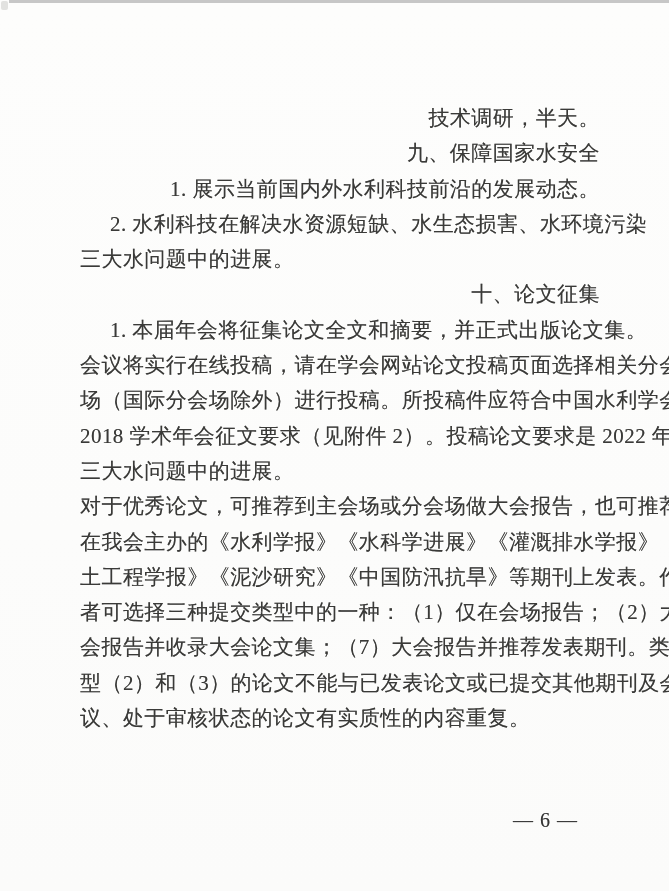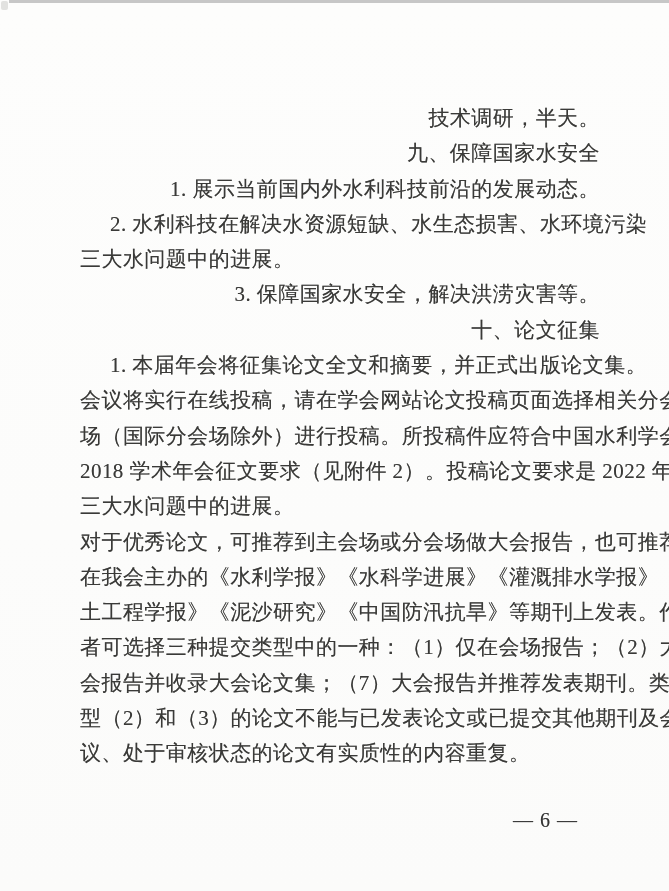--- a/index.html
+++ b/index.html
@@ -72,21 +72,20 @@
 <div class="page">
   <div class="scan-line-top"></div>
   <div class="scan-corner-speck"></div>
 
   <div class="doc-body">
     <div class="ln ind">技术调研，半天。</div>
     <div class="ln ind">九、保障国家水安全</div>
     <div class="ln ind">1. 展示当前国内外水利科技前沿的发展动态。</div>
     <div class="ln ind">2. 水利科技在解决水资源短缺、水生态损害、水环境污染</div>
     <div class="ln">三大水问题中的进展。</div>
-    <div class="ln ind">3. 保障国家水安全，解决洪涝灾害等。</div>
     <div class="ln ind">十、论文征集</div>
     <div class="ln ind">1. 本届年会将征集论文全文和摘要，并正式出版论文集。</div>
     <div class="ln">会议将实行在线投稿，请在学会网站论文投稿页面选择相关分会</div>
     <div class="ln">场（国际分会场除外）进行投稿。所投稿件应符合中国水利学会</div>
     <div class="ln">2018 学术年会征文要求（见附件 2）。投稿论文要求是 2022 年</div>
     <div class="ln">三大水问题中的进展。</div>
     <div class="ln">对于优秀论文，可推荐到主会场或分会场做大会报告，也可推荐</div>
     <div class="ln">在我会主办的《水利学报》《水科学进展》《灌溉排水学报》《岩</div>
     <div class="ln">土工程学报》《泥沙研究》《中国防汛抗旱》等期刊上发表。作</div>
     <div class="ln">者可选择三种提交类型中的一种：（1）仅在会场报告；（2）大</div>

